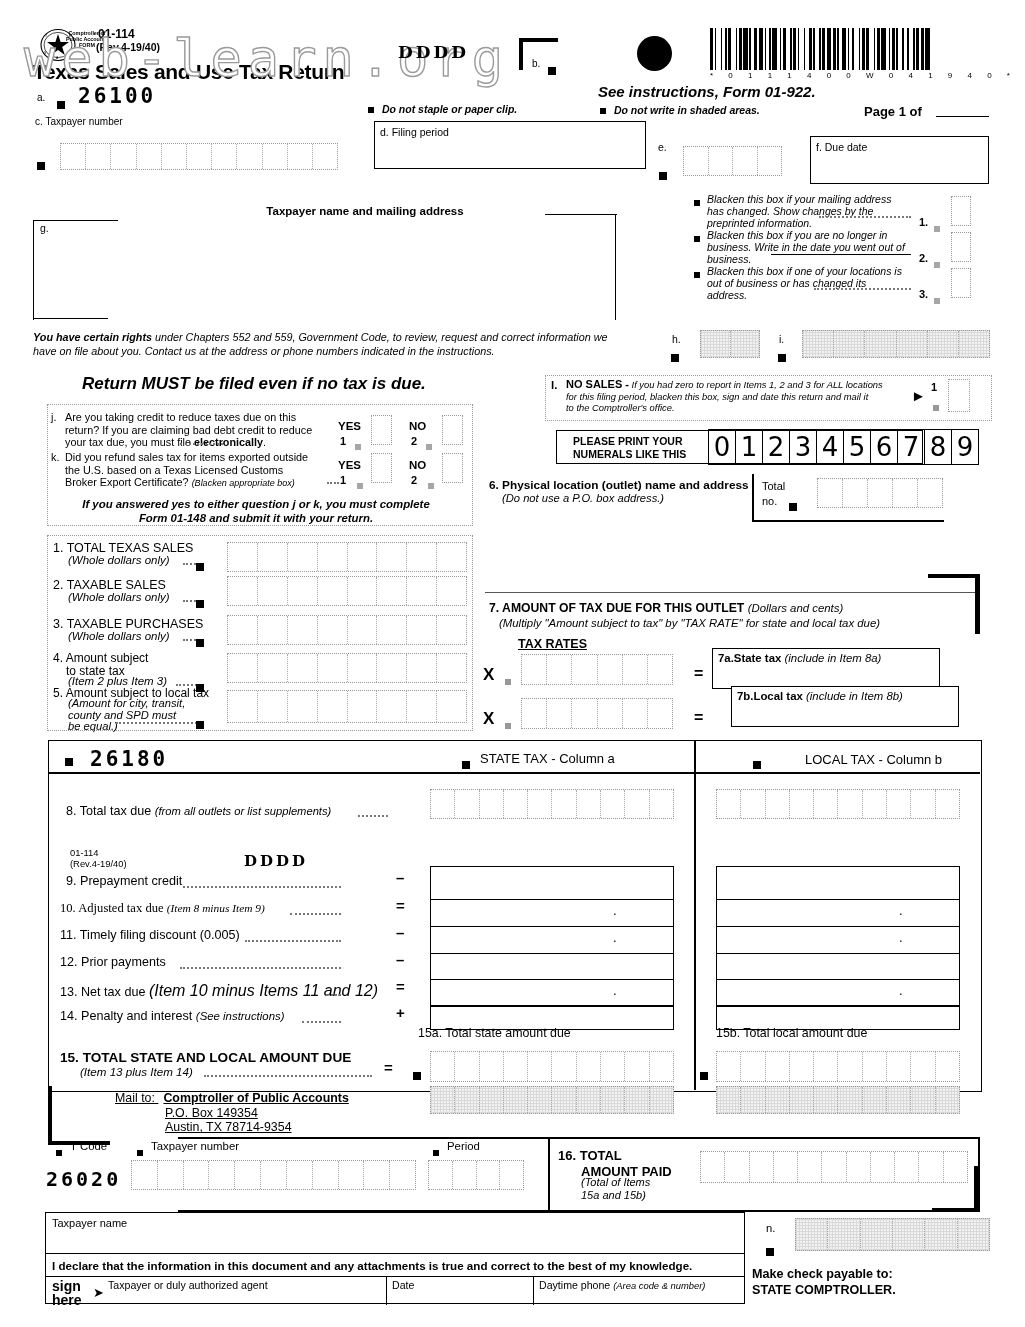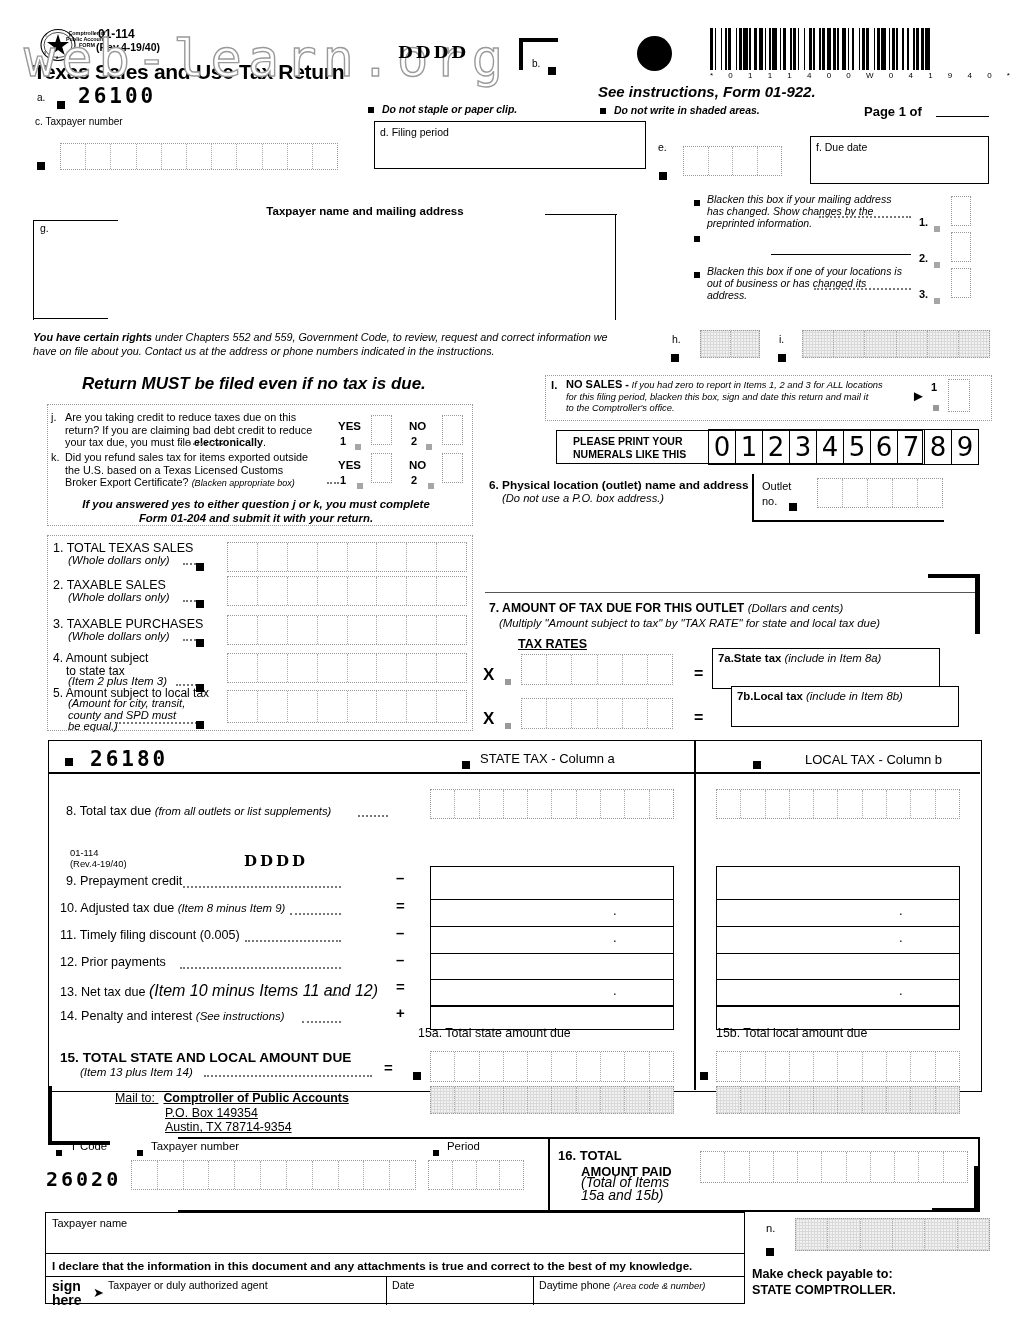--- a/index.html
+++ b/index.html
@@ -260,20 +260,21 @@
     <div style="position:relative;height:34px;">
       <span class="abs sq6" style="left:0;top:6px;"></span>
       <span class="abs i" style="left:13px;top:0;width:198px;font-size:10.5px;line-height:11.8px;">Blacken this box if your mailing address has changed. Show changes by the preprinted information.</span>
       <span class="abs b" style="left:225px;top:22px;font-size:11px;">1.</span>
       <span class="abs" style="left:240px;top:25px;"><span class="sq6" style="opacity:.35"></span></span>
       <span class="abs comb" style="left:257px;top:2px;width:20px;height:30px;"></span>
       <span class="abs dotline" style="left:125px;top:22px;width:92px;"></span>
     </div>
     <div style="position:relative;height:34px;margin-top:2px;">
       <span class="abs sq6" style="left:0;top:6px;"></span>
+      <span class="abs i" style="left:13px;top:0;width:205px;font-size:10.5px;line-height:11.8px;">Blacken this box if you are no longer in business. Write in the date you went out of business.</span>
       <span class="abs b" style="left:225px;top:22px;font-size:11px;">2.</span>
       <span class="abs" style="left:240px;top:25px;"><span class="sq6" style="opacity:.35"></span></span>
       <span class="abs comb" style="left:257px;top:2px;width:20px;height:30px;"></span>
       <span class="abs ul" style="left:77px;top:24px;width:140px;"></span>
     </div>
     <div style="position:relative;height:34px;margin-top:2px;">
       <span class="abs sq6" style="left:0;top:6px;"></span>
       <span class="abs i" style="left:13px;top:0;width:195px;font-size:10.5px;line-height:11.8px;">Blacken this box if one of your locations is out of business or has changed its address.</span>
       <span class="abs b" style="left:225px;top:22px;font-size:11px;">3.</span>
       <span class="abs" style="left:240px;top:25px;"><span class="sq6" style="opacity:.35"></span></span>
@@ -334,21 +335,21 @@
   <div class="abs b" style="left:338px;top:459px;font-size:11.5px;">YES</div>
   <div class="abs b" style="left:340px;top:474px;font-size:11px;">1</div>
   <div class="abs" style="left:357px;top:476px;"><span class="sq6" style="opacity:.35"></span></div>
   <div class="abs comb" style="left:371px;top:453px;width:21px;height:30px;"></div>
   <div class="abs b" style="left:409px;top:459px;font-size:11.5px;">NO</div>
   <div class="abs b" style="left:411px;top:474px;font-size:11px;">2</div>
   <div class="abs" style="left:428px;top:476px;"><span class="sq6" style="opacity:.35"></span></div>
   <div class="abs comb" style="left:442px;top:453px;width:21px;height:30px;"></div>
 
   <div class="abs bi ctr" style="left:56px;top:498px;width:400px;font-size:11.4px;line-height:13.6px;">
-    <span>If you answered yes to either question j or k, you must complete</span><br><span>Form 01-204 and submit it with your return.</span>
+    <span>If you answered yes to either question j or k, you must complete</span><br><span>Form 01-148 and submit it with your return.</span>
   </div>
 
   <div class="abs" style="left:545px;top:375px;width:445px;height:44px;border:1px dotted #999;"></div>
   <div class="abs b" style="left:551px;top:379px;font-size:11.5px;">l.</div>
   <div class="abs" style="left:566px;top:379px;width:390px;font-size:9.4px;line-height:11.6px;">
     <span class="b" style="font-size:11px;">NO SALES -</span><span class="i"> If you had zero to report in Items 1, 2 and 3 for ALL locations</span><br>
     <span class="i">for this filing period, blacken this box, sign and date this return and mail it</span><br>
     <span class="i">to the Comptroller's office.</span>
   </div>
   <div class="abs b" style="left:931px;top:381px;font-size:11px;">1</div>
@@ -372,21 +373,21 @@
         <div>8</div>
         <div>9</div>
       </div>
   </div>
 
   <div class="abs b" style="left:489px;top:478px;font-size:11.8px;">6. Physical location (outlet) name and address</div>
   <div class="abs i" style="left:502px;top:492px;font-size:11.2px;">(Do not use a P.O. box address.)</div>
   <div class="abs" style="left:752px;top:474px;width:1.6px;height:47px;background:#000;"></div>
   <div class="abs" style="left:752px;top:520px;width:192px;height:1.6px;background:#000;"></div>
   <div class="abs" style="left:762px;top:479px;font-size:11px;line-height:15px;">
-    <span>Outlet</span><br><span>no.</span>
+    <span>Total</span><br><span>no.</span>
   </div>
   <div class="abs" style="left:789px;top:497px;"><span class="sq"></span></div>
   <div class="abs comb" id="cb-outlet" style="left:817px;top:478px;width:126px;height:30px;">
       <i></i>
       <i></i>
       <i></i>
       <i></i>
       <i></i>
     </div>
 
@@ -591,21 +592,21 @@
     <div class="abs" style="left:182px;top:63px;font-size:13px;">.</div>
     <div class="abs" style="left:182px;top:116px;font-size:13px;">.</div>
   </div>
 
   <div class="abs" style="left:66px;top:874px;font-size:12.6px;">
     <span>9.</span> <span>Prepayment credit</span>
   </div>
   <div class="abs dotline" style="left:183px;top:886px;width:158px;"></div>
   <div class="abs b" style="left:396px;top:869px;font-size:15px;">–</div>
 
-  <div class="abs" style="left:60px;top:901px;font-size:12.6px;">
+  <div class="abs" style="left:60px;top:901px;font-size:12.6px;font-family:Liberation Serif, serif;">
     <span>10.</span> <span>Adjusted tax due </span><span class="i" style="font-size:11.4px;">(Item 8 minus Item 9)</span>
   </div>
   <div class="abs dotline" style="left:290px;top:913px;width:51px;"></div>
   <div class="abs b" style="left:396px;top:897px;font-size:15px;">=</div>
 
   <div class="abs" style="left:60px;top:928px;font-size:12.6px;">
     <span>11.</span> <span>Timely filing discount (0.005)</span>
   </div>
   <div class="abs dotline" style="left:245px;top:940px;width:96px;"></div>
   <div class="abs b" style="left:396px;top:924px;font-size:15px;">–</div>
@@ -730,21 +731,21 @@
   <div class="abs comb" id="vper" style="left:428px;top:1160px;width:96px;height:30px;">
       <i></i>
       <i></i>
       <i></i>
       <i></i>
     </div>
 
   <div class="abs b" style="left:558px;top:1148px;font-size:13px;line-height:15.5px;">
     <span>16. TOTAL</span><br><span style="margin-left:23px;">AMOUNT PAID</span>
   </div>
-  <div class="abs i" style="left:581px;top:1176px;font-size:14px;line-height:13px;">
+  <div class="abs i" style="left:581px;top:1176px;font-size:11px;line-height:13px;">
     <span>(Total of Items</span><br><span>15a and 15b)</span>
   </div>
   <div class="abs comb" id="c16" style="left:700px;top:1151px;width:268px;height:32px;">
       <i></i>
       <i></i>
       <i></i>
       <i></i>
       <i></i>
       <i></i>
       <i></i>

